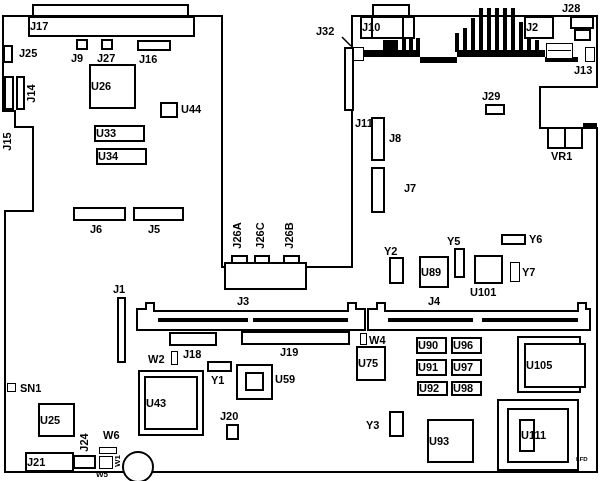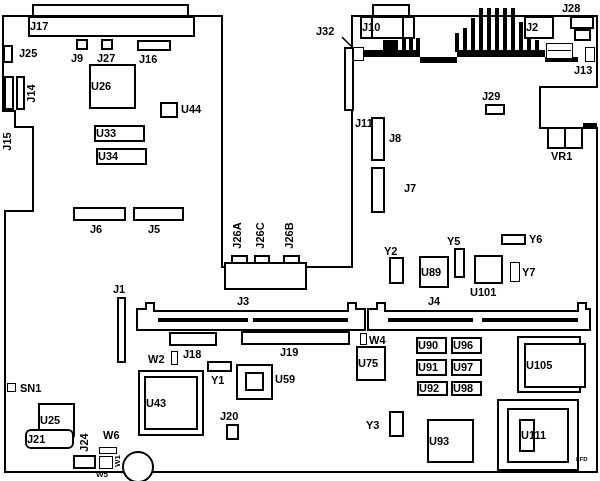--- a/index.html
+++ b/index.html
@@ -192,21 +192,21 @@
     </div>
   <div class="b flx" style="left:451px;top:381px;width:31px;height:15px;">
       <span class="li s9">U98</span>
     </div>
 
   <div class="b b1" style="left:7px;top:383px;width:9px;height:9px;"></div>
   <div class="l" style="left:20px;top:382px;">SN1</div>
   <div class="b flx" style="left:38px;top:403px;width:37px;height:34px;">
       <span class="li">U25</span>
     </div>
-  <div class="b flx" style="left:25px;top:429px;width:49px;height:20px;border-radius:6px;">
+  <div class="b flx" style="left:25px;top:452px;width:49px;height:20px;">
       <span class="li">J21</span>
     </div>
   <div class="v" style="left:77px;top:430px;width:14px;height:25px;">
       <span>J24</span>
     </div>
   <div class="b" style="left:73px;top:455px;width:23px;height:14px;"></div>
   <div class="l" style="left:103px;top:429px;">W6</div>
   <div class="b b1" style="left:99px;top:447px;width:18px;height:7px;"></div>
   <div class="b b1" style="left:99px;top:456px;width:14px;height:13px;"></div>
   <div class="l s8" style="left:96px;top:471px;">W5</div>

